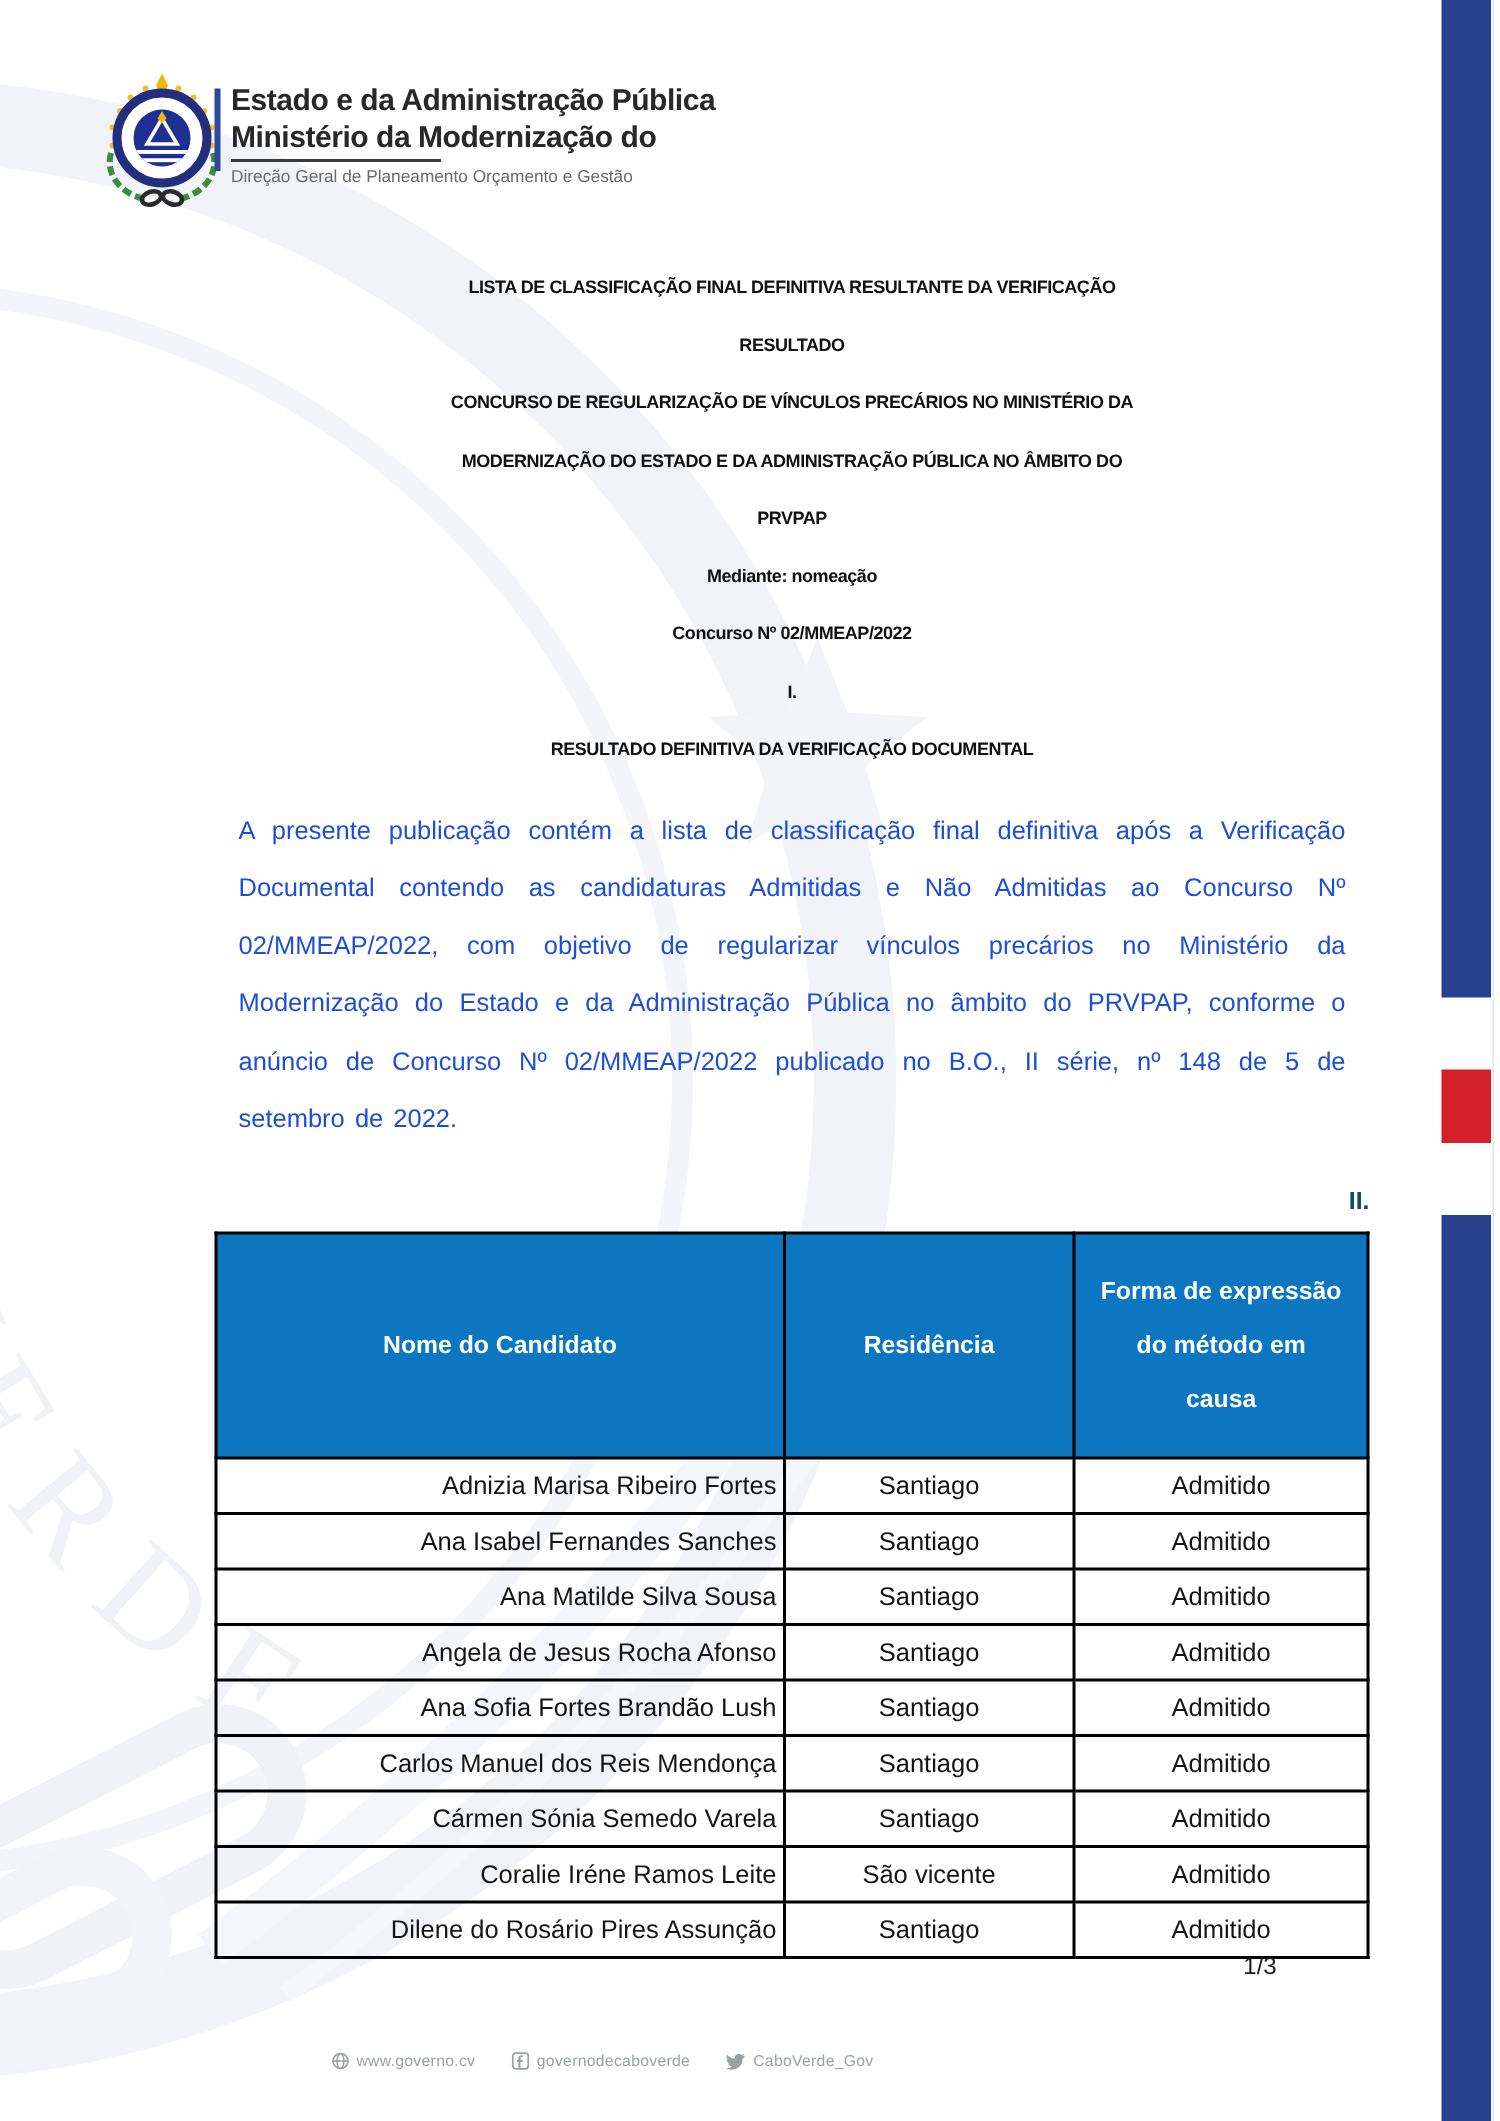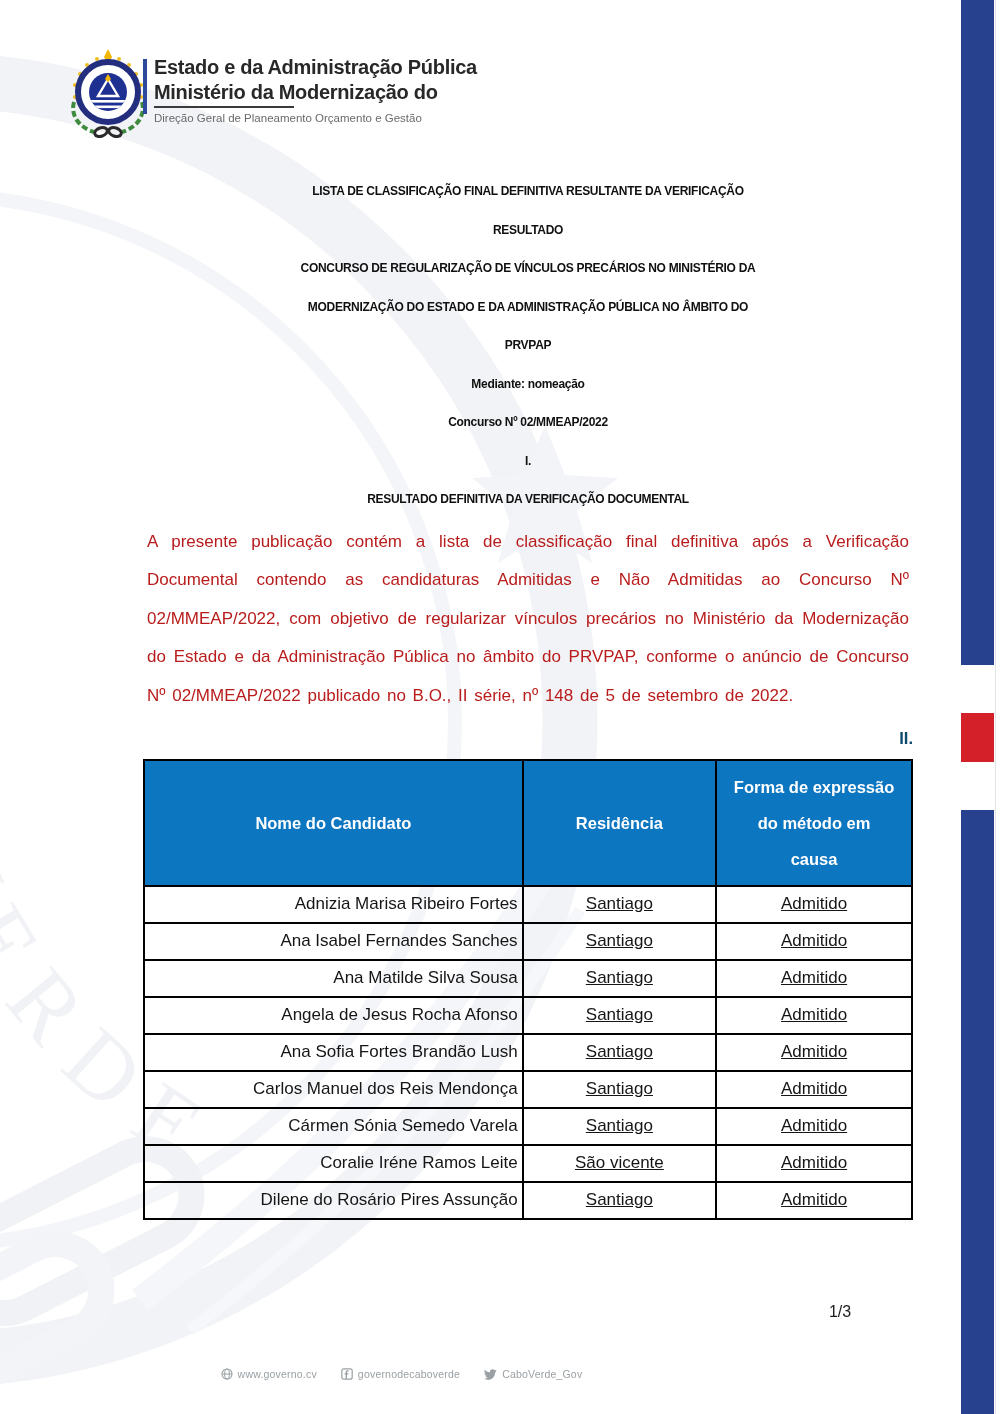--- a/index.html
+++ b/index.html
@@ -18,33 +18,33 @@
   .hdr-logo{position:absolute;left:62px;top:48px;width:92px;height:92px;z-index:3;}
   .hdr-sep{position:absolute;left:143px;top:59px;width:4px;height:55px;background:#2b4a9b;z-index:3;}
   .hdr-text{position:absolute;left:154px;top:55px;z-index:3;}
   .hdr-title{font-size:20px;font-weight:bold;color:#282828;line-height:25px;letter-spacing:-0.3px;white-space:nowrap;}
   .hdr-underline{width:140px;height:2px;background:#3a3a3a;margin-top:1px;}
   .hdr-sub{font-size:11.5px;color:#6a6a6a;margin-top:4px;white-space:nowrap;}
   
   .content{position:absolute;left:143px;top:172px;width:770px;z-index:3;}
   .h-line{text-align:center;font-weight:bold;font-size:12px;line-height:38.5px;
     letter-spacing:-0.3px;color:#101010;white-space:nowrap;}
-  .para{text-align:justify;font-size:17px;line-height:38.5px;color:#b91c1c;margin:4px;word-spacing:2px;}
+  .para{text-align:justify;font-size:17px;line-height:38.5px;color:#1d4ed8;margin:16px;word-spacing:2px;}
   .sec2{text-align:right;font-weight:bold;font-size:16.5px;line-height:38.5px;color:#0c4a6e;}
   
   table.cand{width:770px;border-collapse:collapse;margin-top:1px;}
   table.cand th,table.cand td{border:2px solid #000;}
   table.cand th{
     background:#0d76c1;color:#fff;font-weight:bold;font-size:16.5px;
-    text-align:center;vertical-align:middle;padding:8px 2px;height:88px;line-height:36px;
+    text-align:center;vertical-align:middle;padding:20px 2px;height:88px;line-height:36px;
   }
   table.cand th .th-line{display:block;line-height:36px;}
   table.cand td{height:35px;font-size:17px;color:#151515;background:transparent;}
   td.c-name{text-align:right;padding:0 4px 0 7px;}
-  td.c-center{text-align:center;padding:0 4px;text-decoration:underline;}
+  td.c-center{text-align:center;padding:0 4px;}
   .col-name{width:49.3%;}
   .col-res{width:25.2%;}
   .col-forma{width:25.5%;}
   
   .pagenum{position:absolute;left:800px;top:1303px;width:80px;text-align:center;
     font-size:16px;color:#1c1c1c;z-index:3;}
   .footer{position:absolute;left:0;top:1368px;width:803px;display:flex;
     justify-content:center;align-items:center;gap:24px;z-index:3;}
   .f-item{display:flex;align-items:center;gap:5px;color:#9aa0a4;font-size:10.5px;letter-spacing:0.2px;}
   .f-item svg{display:block;}

